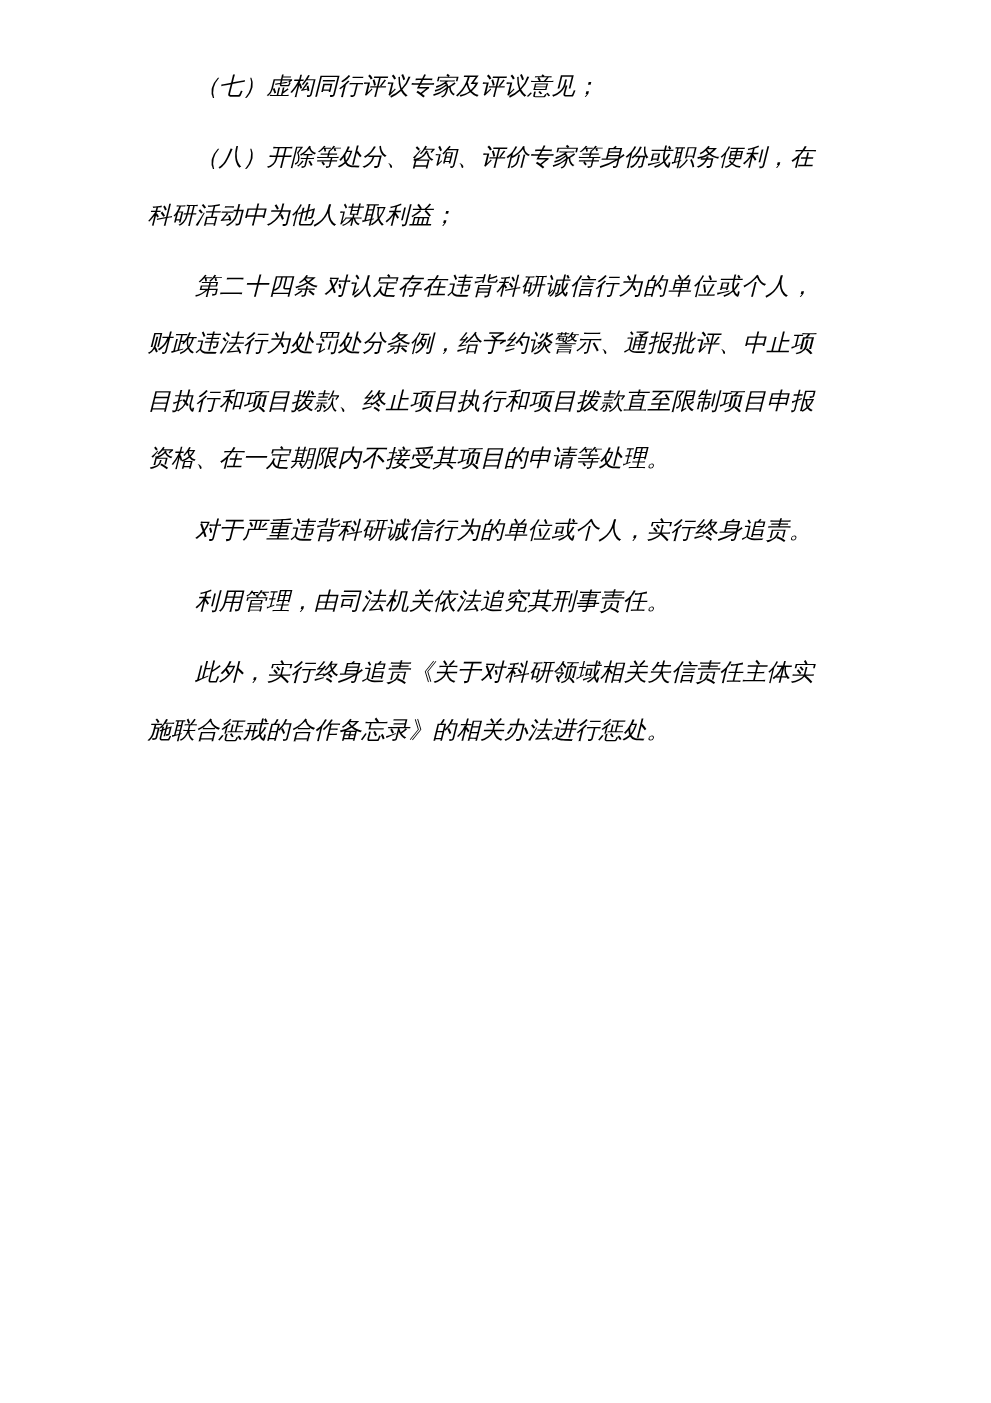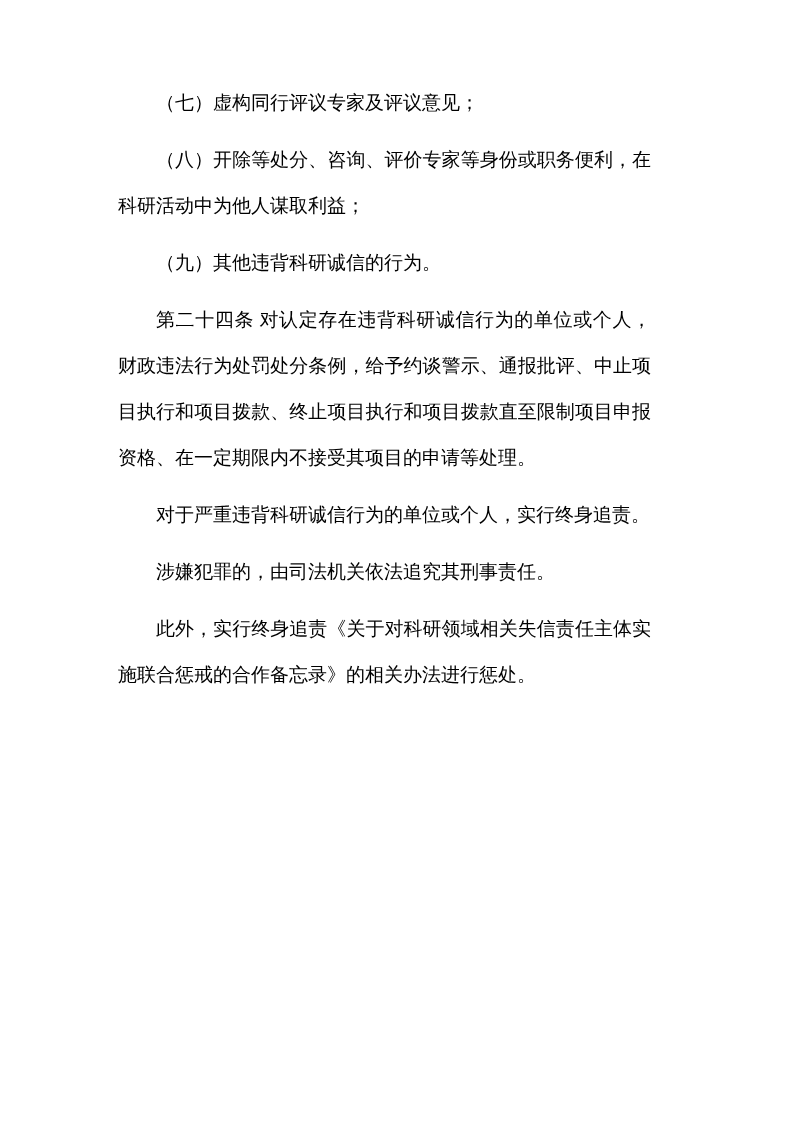--- a/index.html
+++ b/index.html
@@ -9,38 +9,38 @@
   }
   body {
     width: 793px;
     height: 1122px;
     overflow: hidden;
   }
   .page {
     box-sizing: border-box;
     width: 770px;
     height: 1122px;
-    padding: 80px 119px 0 118px;
+    padding: 47px 119px 0 118px;
     background: #ffffff;
+    font-style: italic;
   }
   .para {
     margin: 0 0 11px 0;
     font-family: "Liberation Serif", "DejaVu Serif", serif;
     font-size: 19px;
     line-height: 46px;
     color: #000000;
     text-align: justify;
     text-indent: 2em;
     word-break: break-all;
   }
 </style>
 </head>
 <body>
 
 <div class="page">
   <p class="para">（七）虚构同行评议专家及评议意见；</p>
   <p class="para">（八）开除等处分、咨询、评价专家等身份或职务便利，在科研活动中为他人谋取利益；</p>
-  <p class="para">（九）其他违背科研诚信的行为。</p>
   <p class="para">第二十四条 对认定存在违背科研诚信行为的单位或个人，财政违法行为处罚处分条例，给予约谈警示、通报批评、中止项目执行和项目拨款、终止项目执行和项目拨款直至限制项目申报资格、在一定期限内不接受其项目的申请等处理。</p>
   <p class="para">对于严重违背科研诚信行为的单位或个人，实行终身追责。</p>
-  <p class="para">涉嫌犯罪的，由司法机关依法追究其刑事责任。</p>
+  <p class="para">利用管理，由司法机关依法追究其刑事责任。</p>
   <p class="para">此外，实行终身追责《关于对科研领域相关失信责任主体实施联合惩戒的合作备忘录》的相关办法进行惩处。</p>
 </div>
 
 </body></html>

